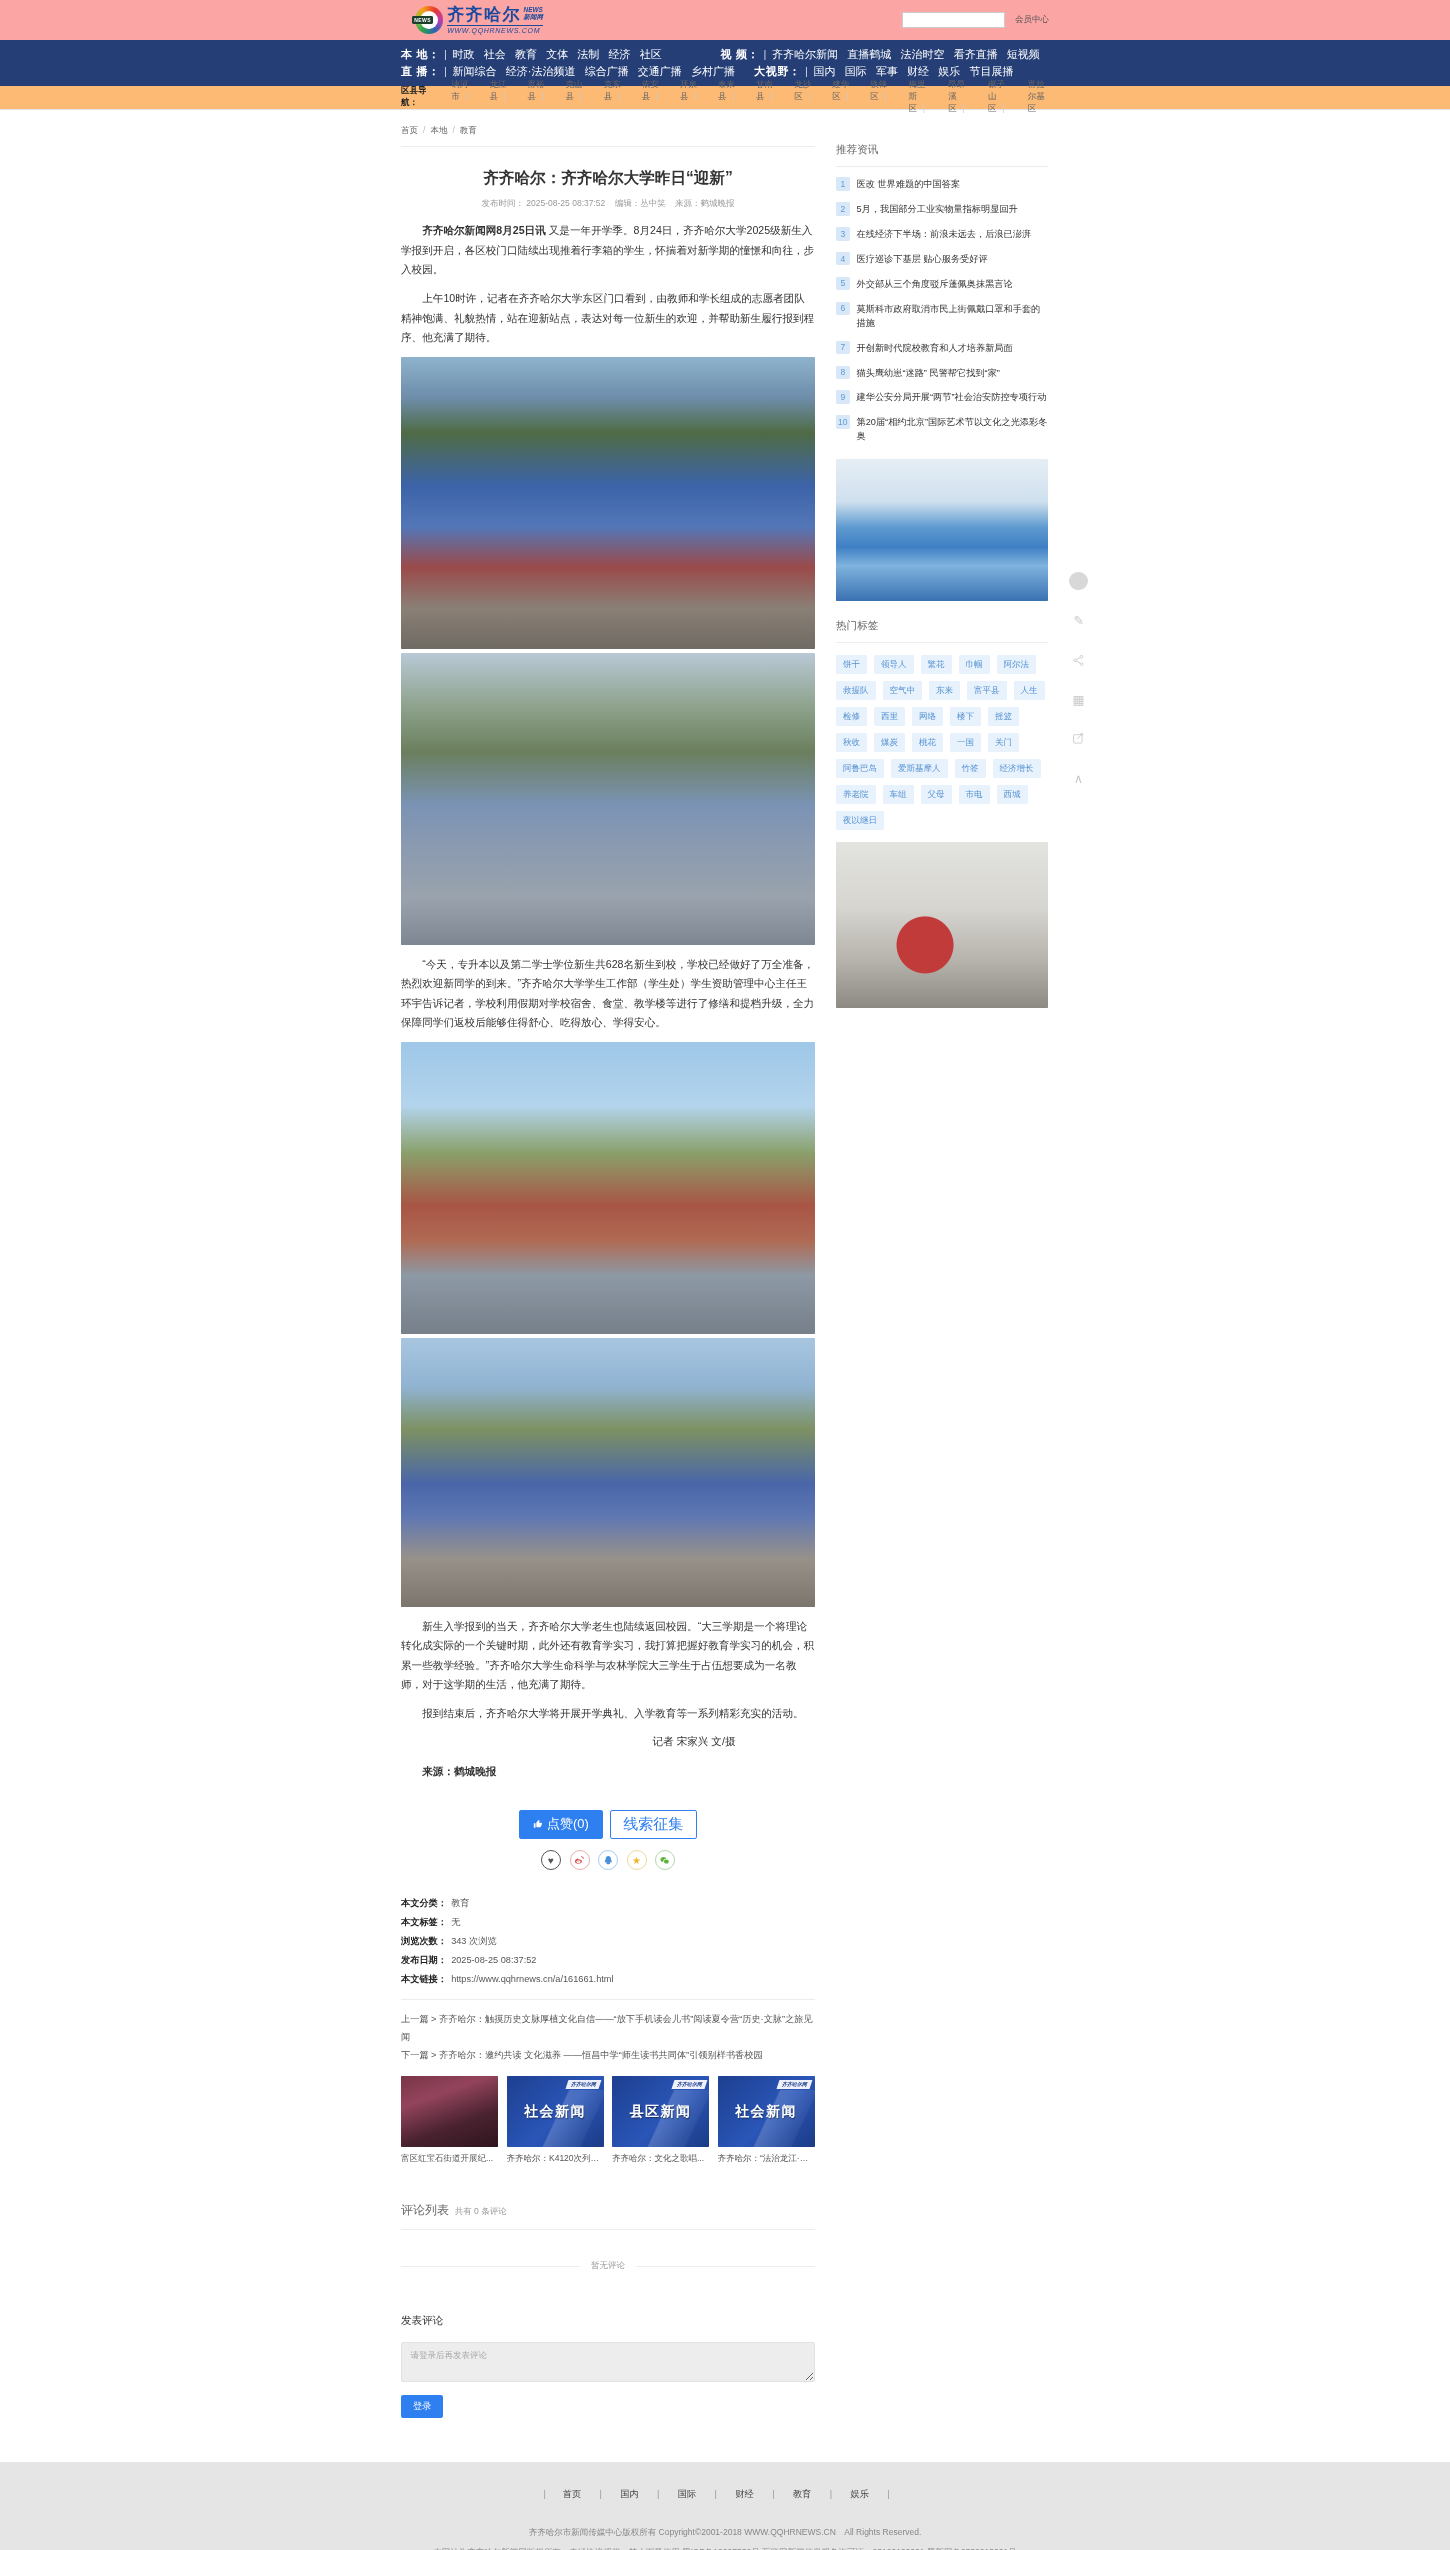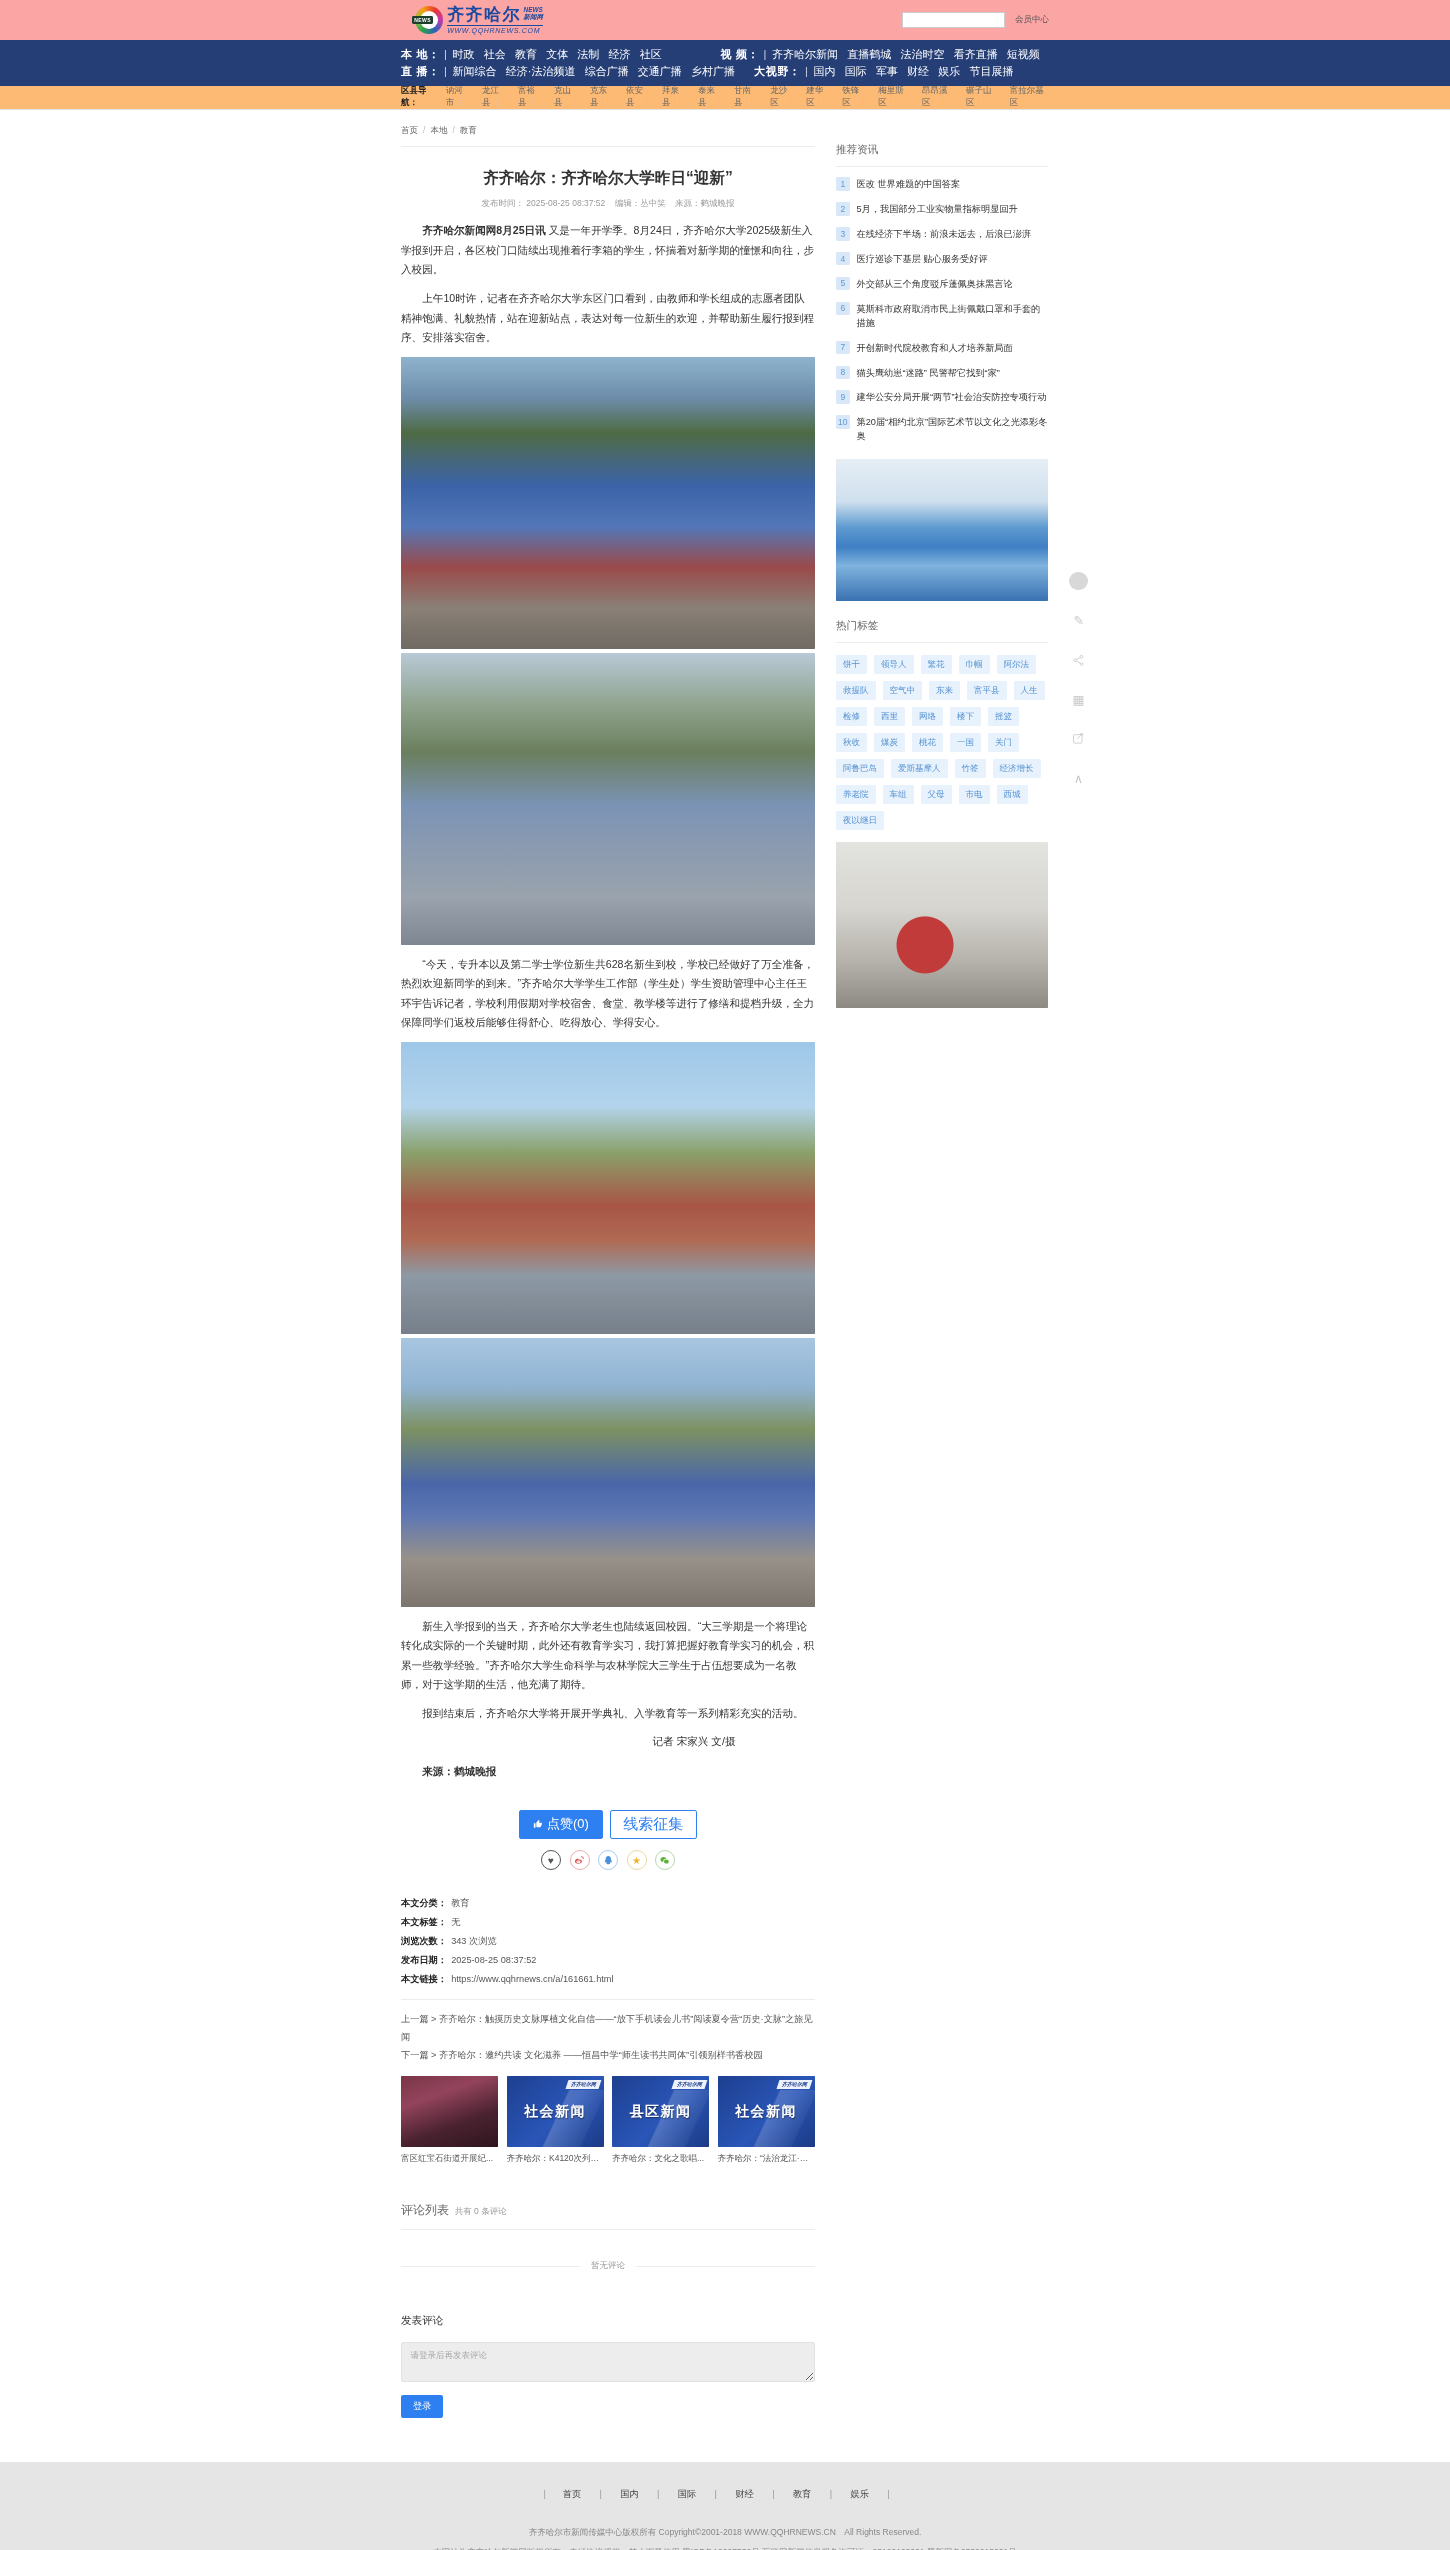--- a/index.html
+++ b/index.html
@@ -38,21 +38,21 @@
   .nav-group.g-left { width:353px; }
   .nav-label { font-weight:bold; letter-spacing:0.7px; }
   .nav-sep { margin:0 5.7px 0 4.2px; color:#cdd6ea; }
   .nav-links { display:flex; }
   .nav-links a { color:#fff; margin-right:9.2px; }
   
   .district { background:#fdba74; border-bottom:0.7px solid #e3e3e3; }
   .district .wrap { height:22.7px; display:flex; align-items:center; font-size:8.5px; }
   .district-label { font-weight:bold; color:#222; margin-right:5.7px; }
   .district-links { display:flex; }
-  .district-links a { color:#666; }
+  .district-links a { color:#666;margin-left:16px; }
   .district-links a:not(:last-child)::after { content:"|"; color:#ccc; margin:0 5.7px; }
 
   
   .main { display:flex; gap:21px; padding-top:15.6px; }
   .article-col { width:414px; }
   .side-col { width:212px; }
 
   
   .breadcrumb { font-size:8.5px; color:#888; padding-bottom:9.2px; border-bottom:0.7px solid #ececec; }
   .breadcrumb a { color:#666; }
@@ -263,21 +263,21 @@
 
     <h1 class="art-title">齐齐哈尔：齐齐哈尔大学昨日“迎新”</h1>
     <div class="art-meta">
       <span>发布时间： 2025-08-25 08:37:52</span>
       <span>编辑：丛中笑</span>
       <span>来源：鹤城晚报</span>
     </div>
 
     <div class="article-body">
       <p><span class="lead">齐齐哈尔新闻网8月25日讯</span><span> 又是一年开学季。8月24日，齐齐哈尔大学2025级新生入学报到开启，各区校门口陆续出现推着行李箱的学生，怀揣着对新学期的憧憬和向往，步入校园。</span></p>
-      <p>上午10时许，记者在齐齐哈尔大学东区门口看到，由教师和学长组成的志愿者团队精神饱满、礼貌热情，站在迎新站点，表达对每一位新生的欢迎，并帮助新生履行报到程序、安排落实宿舍。</p>
+      <p>上午10时许，记者在齐齐哈尔大学东区门口看到，由教师和学长组成的志愿者团队精神饱满、礼貌热情，站在迎新站点，表达对每一位新生的欢迎，并帮助新生履行报到程序、他充满了期待。</p>
 
       <div class="art-img" style="height:292px;
         background:linear-gradient(180deg,#8fb3cc 0%,#6d8daa 14%,#4f6b45 26%,#3c63a8 44%,#5377b8 58%,#9a4a4a 72%,#8a8076 86%,#6f6a63 100%);"></div>
       <div class="art-img" style="height:292px;
         background:linear-gradient(180deg,#b9c9d6 0%,#8fa38e 18%,#6b7f5e 34%,#7b93b5 52%,#8c9bb0 68%,#9aa3ad 84%,#7e8691 100%);"></div>
 
       <p>“今天，专升本以及第二学士学位新生共628名新生到校，学校已经做好了万全准备，热烈欢迎新同学的到来。”齐齐哈尔大学学生工作部（学生处）学生资助管理中心主任王环宇告诉记者，学校利用假期对学校宿舍、食堂、教学楼等进行了修缮和提档升级，全力保障同学们返校后能够住得舒心、吃得放心、学得安心。</p>
 
       <div class="art-img" style="height:292px;
         background:linear-gradient(180deg,#9ec7e8 0%,#b3d4ec 22%,#8aa06b 38%,#a85545 56%,#b06a54 68%,#8d99a5 80%,#767f8a 100%);"></div>

